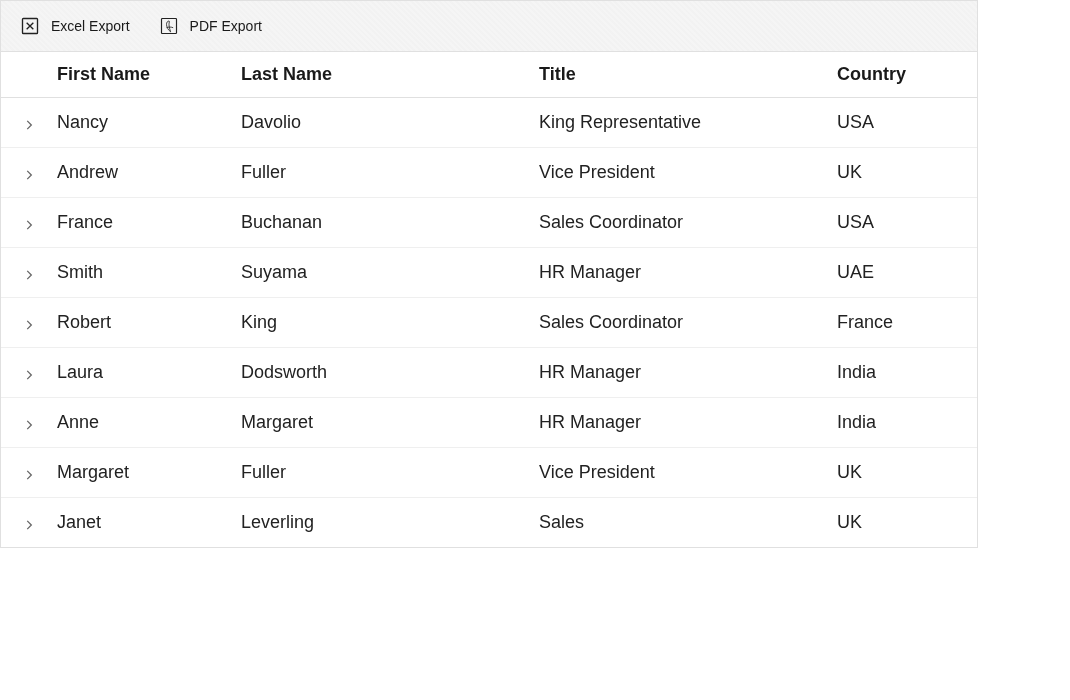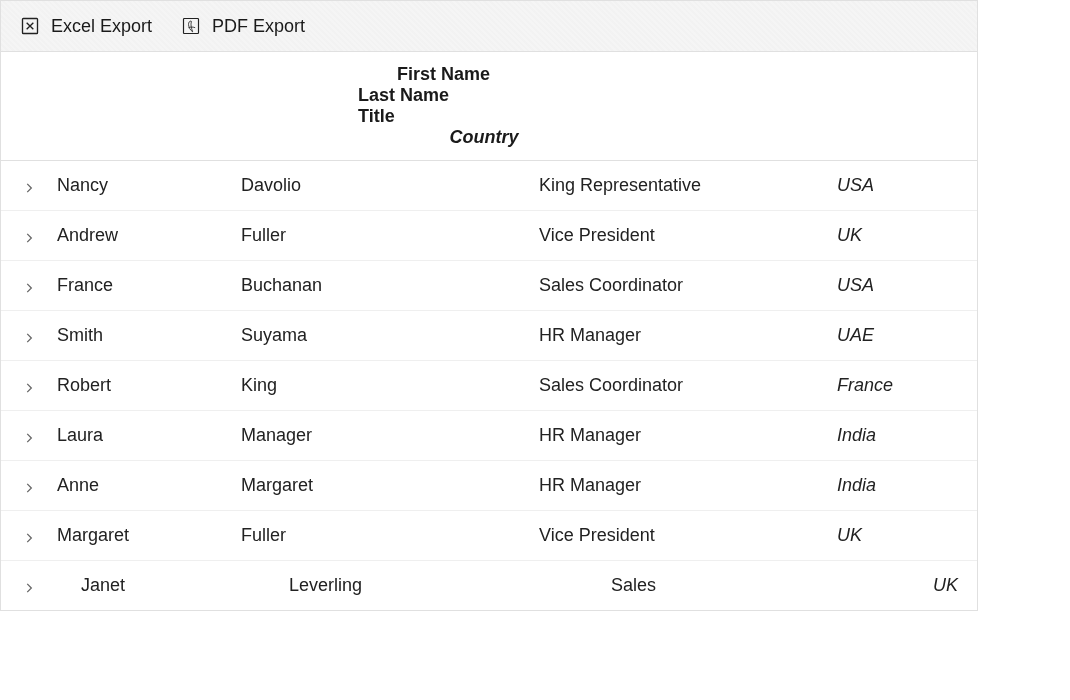--- a/index.html
+++ b/index.html
@@ -27,39 +27,38 @@
       border-bottom: 1px solid #e0e0e0;
       gap: 28px;
     }
     .toolbar-btn {
       display: flex;
       align-items: center;
       gap: 10px;
       background: transparent;
       border: none;
       cursor: pointer;
-      font-size: 18px;
+      font-size: 14px;
       color: #1a1a1a;
       padding: 4px 0;
     }
     .toolbar-btn .icon-box {
       width: 22px;
       height: 22px;
       display: flex;
       align-items: center;
       justify-content: center;
     }
     .grid-header {
       display: flex;
       align-items: center;
       padding: 12px 0;
       border-bottom: 1px solid #e0e0e0;
       font-weight: 600;
       font-size: 18px;
-      flex-direction: column;
     }
     .col-expand {
       width: 56px;
       flex-shrink: 0;
     }
     .col-first {
       width: 184px;
       flex-shrink: 0;
       padding-right: 10px;
     }
@@ -70,37 +69,35 @@
     }
     .col-title {
       width: 298px;
       flex-shrink: 0;
       padding-right: 10px;
       margin-left: 36px;
     }
     .col-country {
       flex-grow: 1;
       padding-right: 10px;
-      font-style: italic;
     }
     .grid-body {
       display: flex;
       flex-direction: column;
     }
     .grid-row {
       display: flex;
       align-items: center;
       padding: 14px 0;
       border-bottom: 1px solid #efefef;
       font-size: 18px;
       color: #222;
     }
     .grid-row:last-child {
       border-bottom: none;
-      gap: 24px;
     }
     .expand-cell {
       width: 56px;
       flex-shrink: 0;
       display: flex;
       align-items: center;
       justify-content: center;
     }
     .expand-chevron {
       width: 14px;
@@ -199,21 +196,21 @@
         <div class="col-title">Sales Coordinator</div>
         <div class="col-country">France</div>
       </div>
       <div class="grid-row">
         <div class="expand-cell">
           <span class="expand-chevron"><svg viewBox="0 0 24 24" width="14" height="14" fill="none" stroke="#666" stroke-width="2.2">
               <polyline points="9 5 16 12 9 19"></polyline>
             </svg></span>
         </div>
         <div class="col-first">Laura</div>
-        <div class="col-last">Manager</div>
+        <div class="col-last">Dodsworth</div>
         <div class="col-title">HR Manager</div>
         <div class="col-country">India</div>
       </div>
       <div class="grid-row">
         <div class="expand-cell">
           <span class="expand-chevron"><svg viewBox="0 0 24 24" width="14" height="14" fill="none" stroke="#666" stroke-width="2.2">
               <polyline points="9 5 16 12 9 19"></polyline>
             </svg></span>
         </div>
         <div class="col-first">Anne</div>

